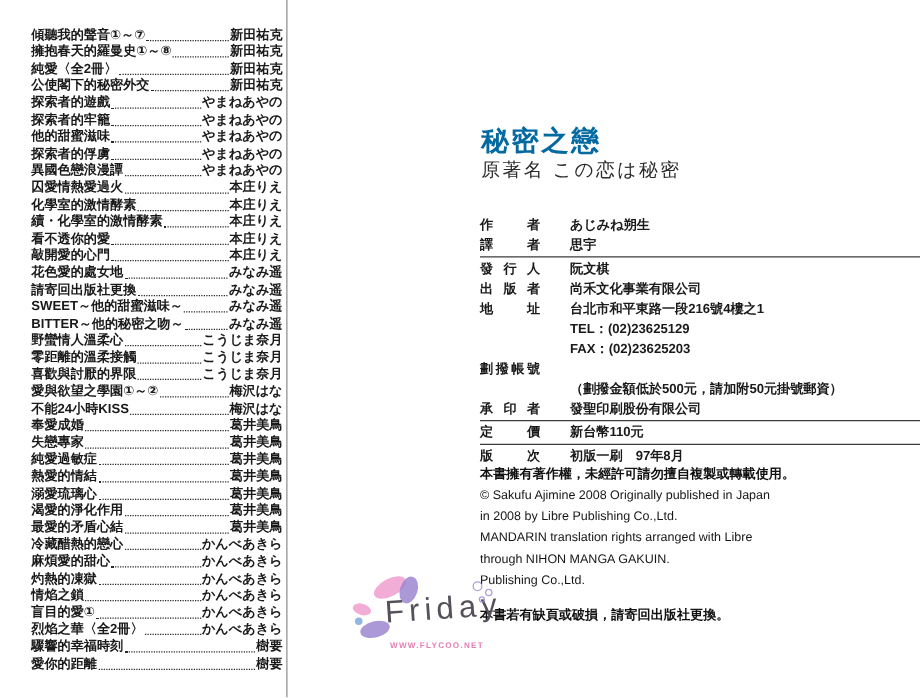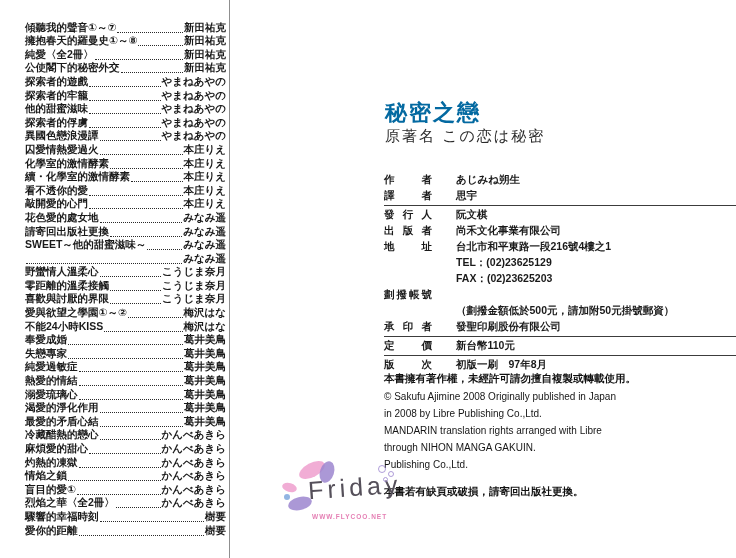--- a/index.html
+++ b/index.html
@@ -118,20 +118,21 @@
       <span class="bt">請寄回出版社更換</span>
       <span class="leader"></span>
       <span class="ba">みなみ遥</span>
     </div>
     <div class="book-row">
       <span class="bt">SWEET～他的甜蜜滋味～</span>
       <span class="leader"></span>
       <span class="ba">みなみ遥</span>
     </div>
     <div class="book-row">
+      <span class="bt">BITTER～他的秘密之吻～</span>
       <span class="leader"></span>
       <span class="ba">みなみ遥</span>
     </div>
     <div class="book-row">
       <span class="bt">野蠻情人溫柔心</span>
       <span class="leader"></span>
       <span class="ba">こうじま奈月</span>
     </div>
     <div class="book-row">
       <span class="bt">零距離的溫柔接觸</span>

